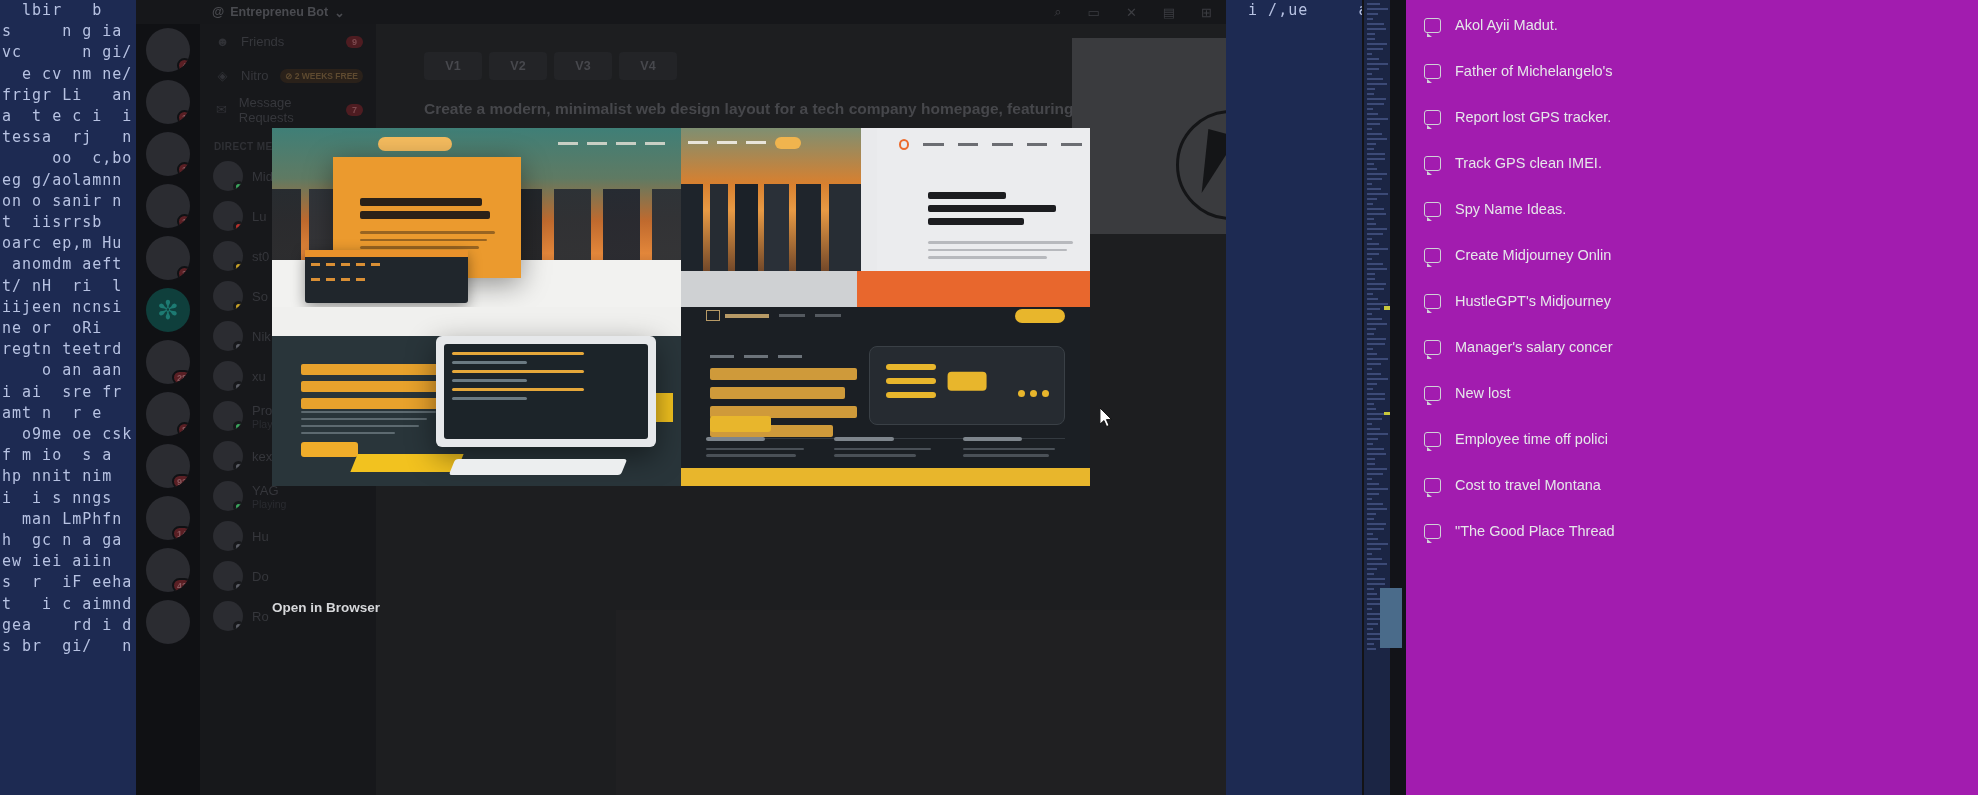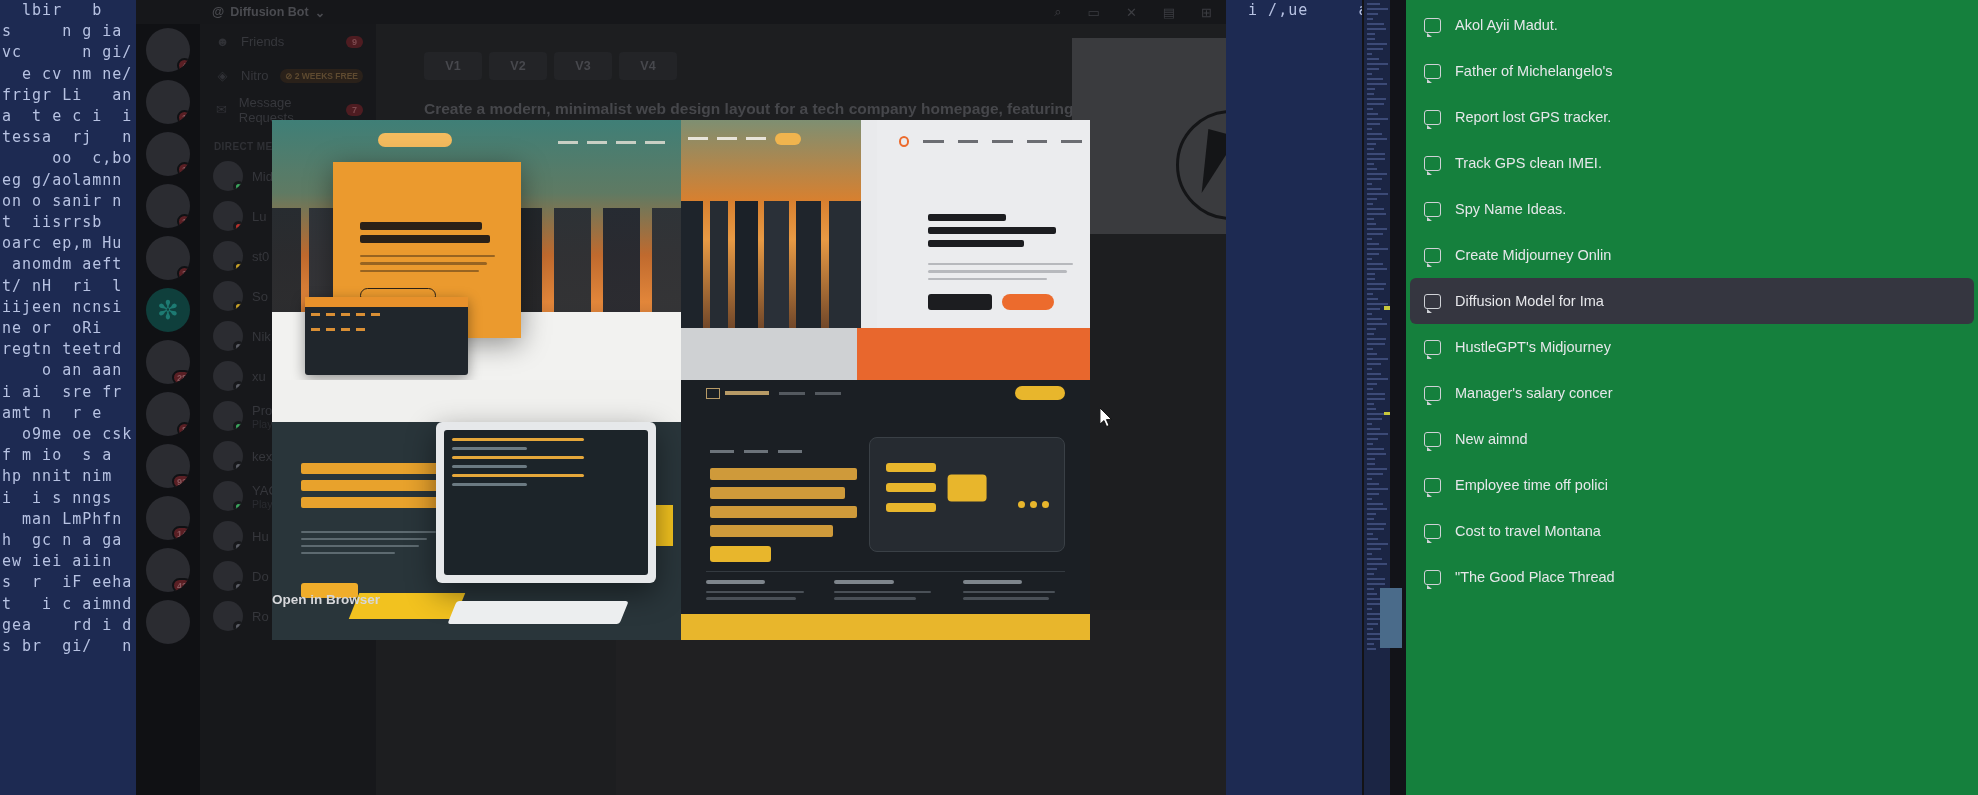--- a/index.html
+++ b/index.html
@@ -126,21 +126,21 @@
     width:0; height:0; border-left:30px solid #141517;
     border-bottom:56px solid transparent; border-top:8px solid transparent;
     transform:skewX(-6deg);
   }
   .dc-bottom-band {
     position:absolute; left:240px; right:0; bottom:0; height:185px;
     background:#202022;
   }
 
   
-  .lightbox { position:absolute; left:272px; top:120px; width:818px; height:520px;text-decoration:underline; }
+  .lightbox { position:absolute; left:272px; top:128px; width:818px; height:358px;text-decoration:underline; }
   .grid { position:absolute; inset:0; display:grid;
           grid-template-columns:1fr 1fr; grid-template-rows:1fr 1fr; }
   .cell { position:relative; overflow:hidden; }
 
   
   .c1 { background:linear-gradient(180deg,#3f7f77 0%,#5f7a63 28%,#c06a2e 52%,#e2863a 70%,#7d4a2a 100%); }
   .c1 .sky-city {
     position:absolute; left:0; right:0; top:34%; bottom:26%;
     background:
       linear-gradient(90deg,#23282e 0 7%,transparent 7% 9%,#2c3138 9% 15%,transparent 15% 18%,
@@ -275,21 +275,21 @@
     font-size:15px; line-height:21.2px; letter-spacing:1px; color:#b7c2e2; white-space:pre;
   }
   .r-minimap { position:absolute; left:1364px; top:0; width:26px; height:795px; background:#1b2544; }
   .r-minimap i { display:block; height:2px; margin:3px 3px; background:#3c4a77; }
   .r-mm-hi { position:absolute; left:1384px; top:306px; width:18px; height:4px; background:#c8c83c; }
   .r-mm-hi2 { position:absolute; left:1384px; top:412px; width:18px; height:3px; background:#c8c83c; }
   .r-gutter { position:absolute; left:1390px; top:0; width:16px; height:795px; background:#121318; }
 
   .gpt {
     position:absolute; left:1406px; top:0; width:572px; height:795px;
-    background:#15803d; overflow:hidden; padding-top:2px;
+    background:#a21caf; overflow:hidden; padding-top:2px;
   }
   .gpt-item {
     display:flex; align-items:center; gap:14px;
     height:46px; margin:0 4px; padding:0 14px; border-radius:6px;
     color:#e6e7ea; font-size:14.5px; white-space:nowrap;
   }
   .gpt-item.active { background:#353640; }
   .gpt-item .ic { width:17px; height:15px; flex:0 0 17px; position:relative; }
   .gpt-item .ic:before {
     content:""; position:absolute; inset:0; border:1.6px solid #cfd1d6; border-radius:3px;
@@ -306,21 +306,21 @@
 <div id="root">
 
   <div class="code-pane" id="codeLeft"><span class="ln">  lbir   b</span><span class="ln">s     n g ia</span><span class="ln">vc      n gi/</span><span class="ln">  e cv nm ne/</span><span class="ln">frigr Li   an</span><span class="ln">a  t e c i  i</span><span class="ln">tessa  rj   n</span><span class="ln">     oo  c,bo</span><span class="ln">eg g/aolamnn</span><span class="ln">on o sanir n</span><span class="ln">t  iisrrsb</span><span class="ln">oarc ep,m Hu</span><span class="ln"> anomdm aeft</span><span class="ln">t/ nH  ri  l</span><span class="ln">iijeen ncnsi</span><span class="ln">ne or  oRi</span><span class="ln">regtn teetrd</span><span class="ln">    o an aan</span><span class="ln">i ai  sre fr</span><span class="ln">amt n  r e</span><span class="ln">  o9me oe csk</span><span class="ln">f m io  s a</span><span class="ln">hp nnit nim</span><span class="ln">i  i s nngs</span><span class="ln">  man LmPhfn</span><span class="ln">h  gc n a ga</span><span class="ln">ew iei aiin</span><span class="ln">s  r  iF eeha</span><span class="ln">t   i c aimnd</span><span class="ln">gea    rd i d</span><span class="ln">s br  gi/   n</span></div>
 
   <div class="discord">
 
     <div class="dc-titlebar">
       <div class="dc-title-left"></div>
       <div class="dc-title-chan">
         <span>@</span>
-        <span>Diffusion Bot</span>
+        <span>Entrepreneu Bot</span>
         <span>⌄</span>
       </div>
       <div class="dc-title-icons">
         <span>⌕</span>
         <span>▭</span>
         <span>✕</span>
         <span>▤</span>
         <span>⊞</span>
       </div>
     </div>
@@ -815,35 +815,31 @@
         <span>Track GPS clean IMEI.</span>
       </div>
       <div class="gpt-item">
         <span class="ic"></span>
         <span>Spy Name Ideas.</span>
       </div>
       <div class="gpt-item">
         <span class="ic"></span>
         <span>Create Midjourney Onlin</span>
       </div>
-      <div class="gpt-item active">
-        <span class="ic"></span>
-        <span>Diffusion Model for Ima</span>
-      </div>
       <div class="gpt-item">
         <span class="ic"></span>
         <span>HustleGPT's Midjourney</span>
       </div>
       <div class="gpt-item">
         <span class="ic"></span>
         <span>Manager's salary concer</span>
       </div>
       <div class="gpt-item">
         <span class="ic"></span>
-        <span>New aimnd</span>
+        <span>New lost</span>
       </div>
       <div class="gpt-item">
         <span class="ic"></span>
         <span>Employee time off polici</span>
       </div>
       <div class="gpt-item">
         <span class="ic"></span>
         <span>Cost to travel Montana</span>
       </div>
       <div class="gpt-item">

